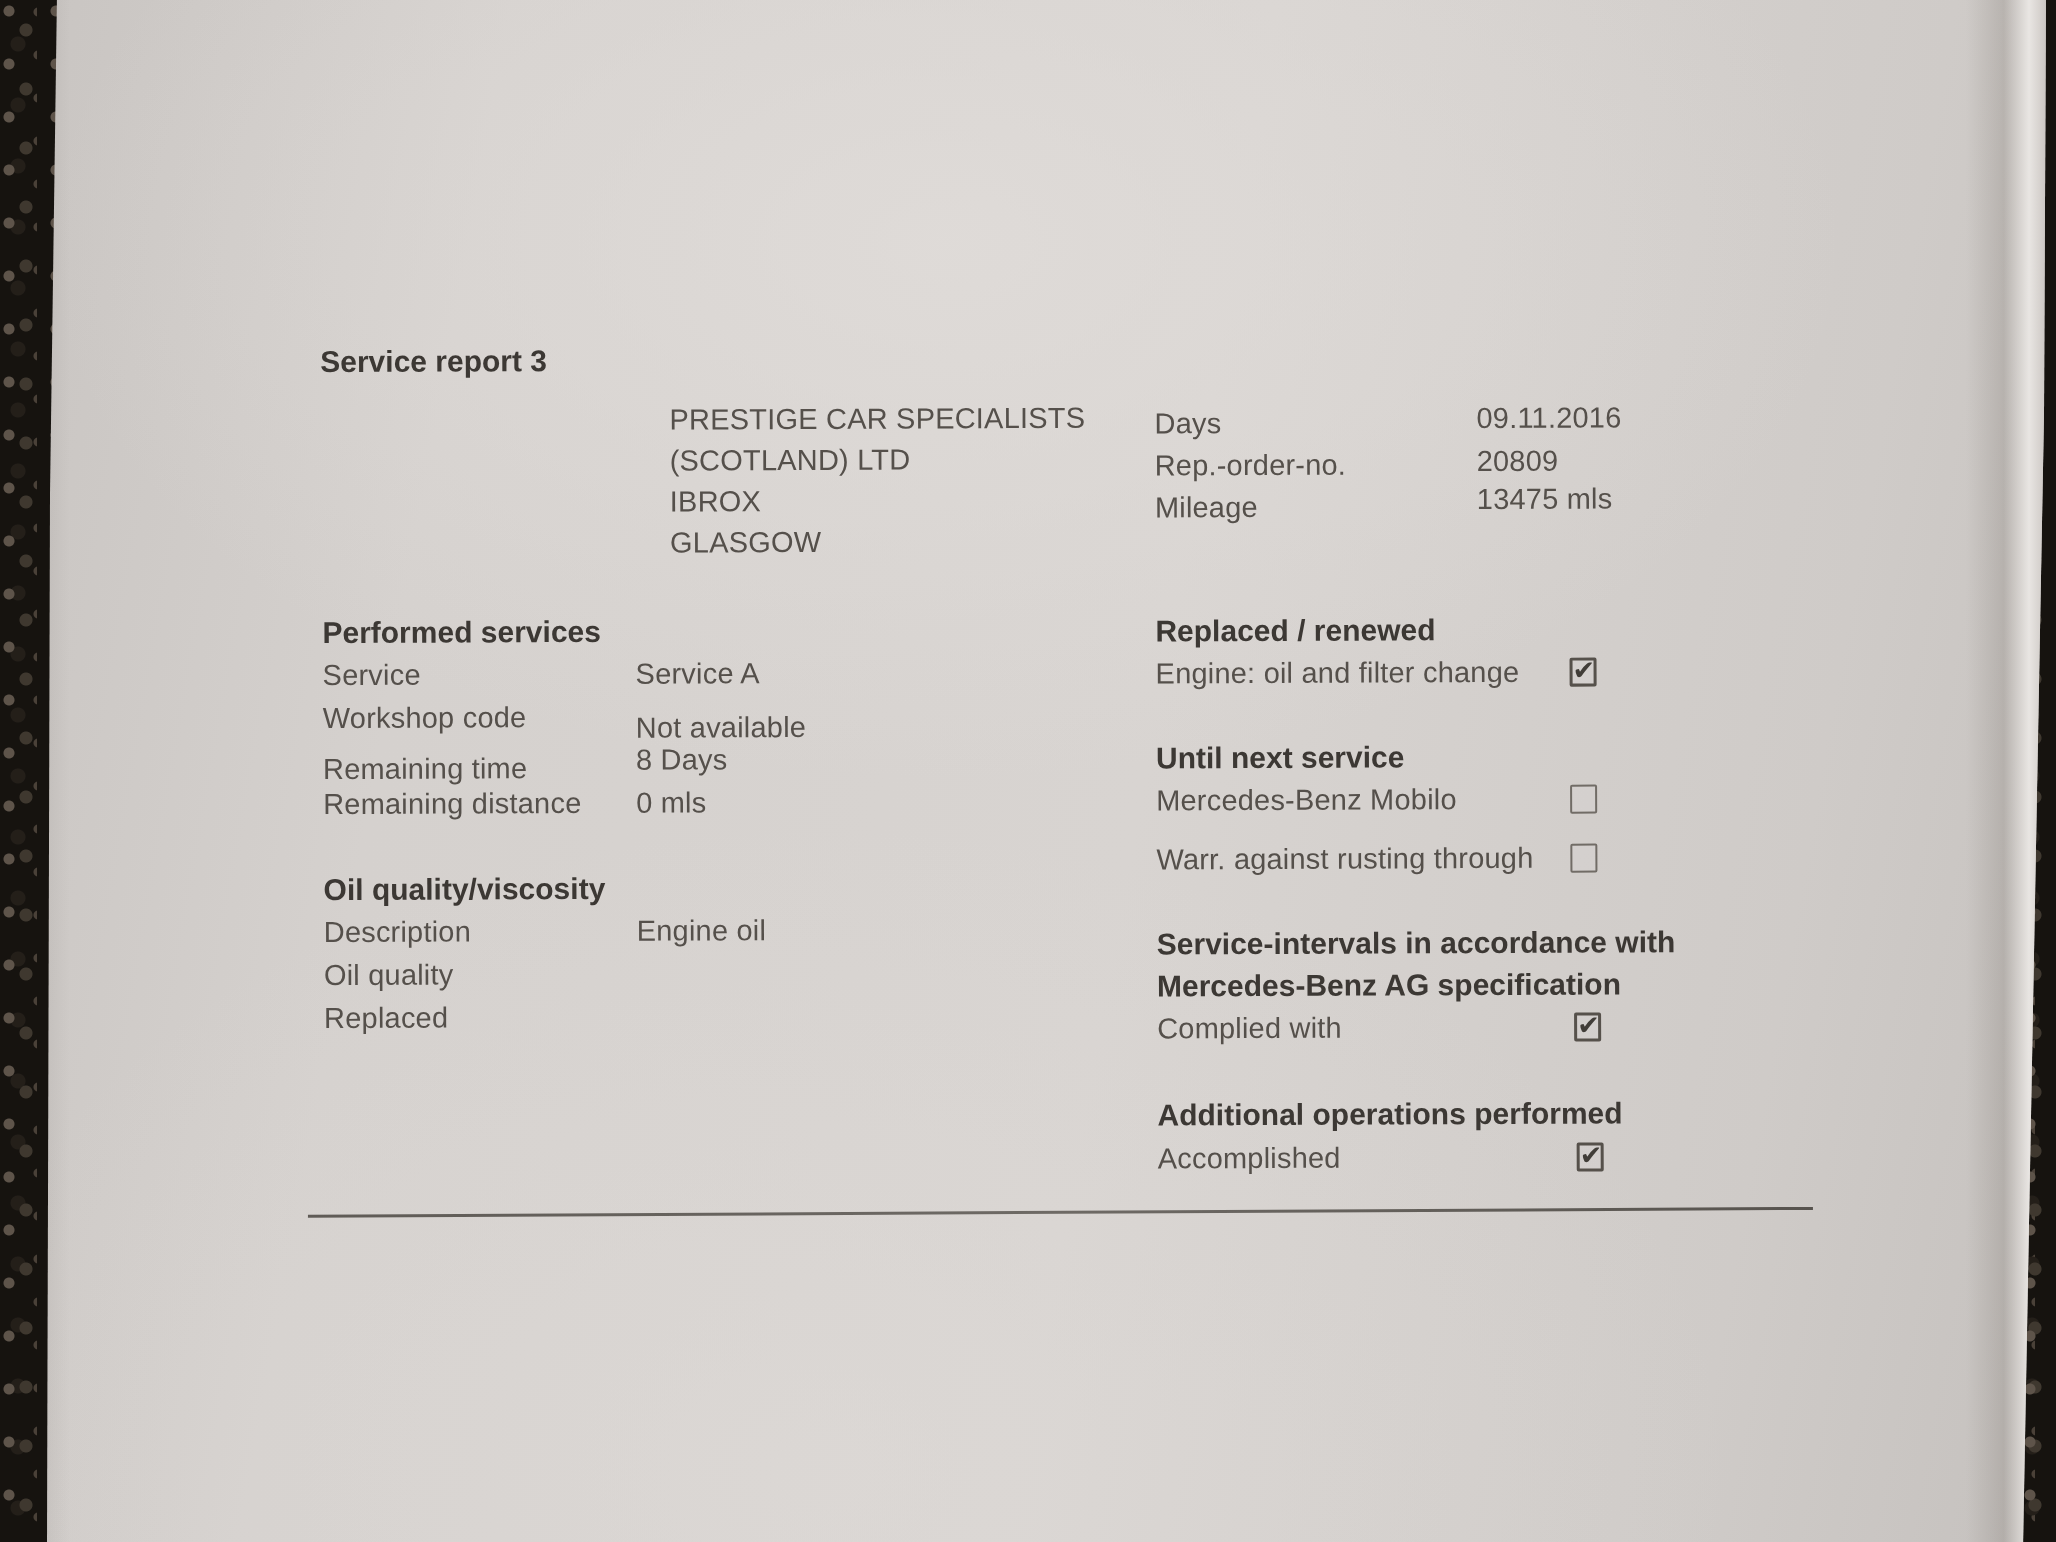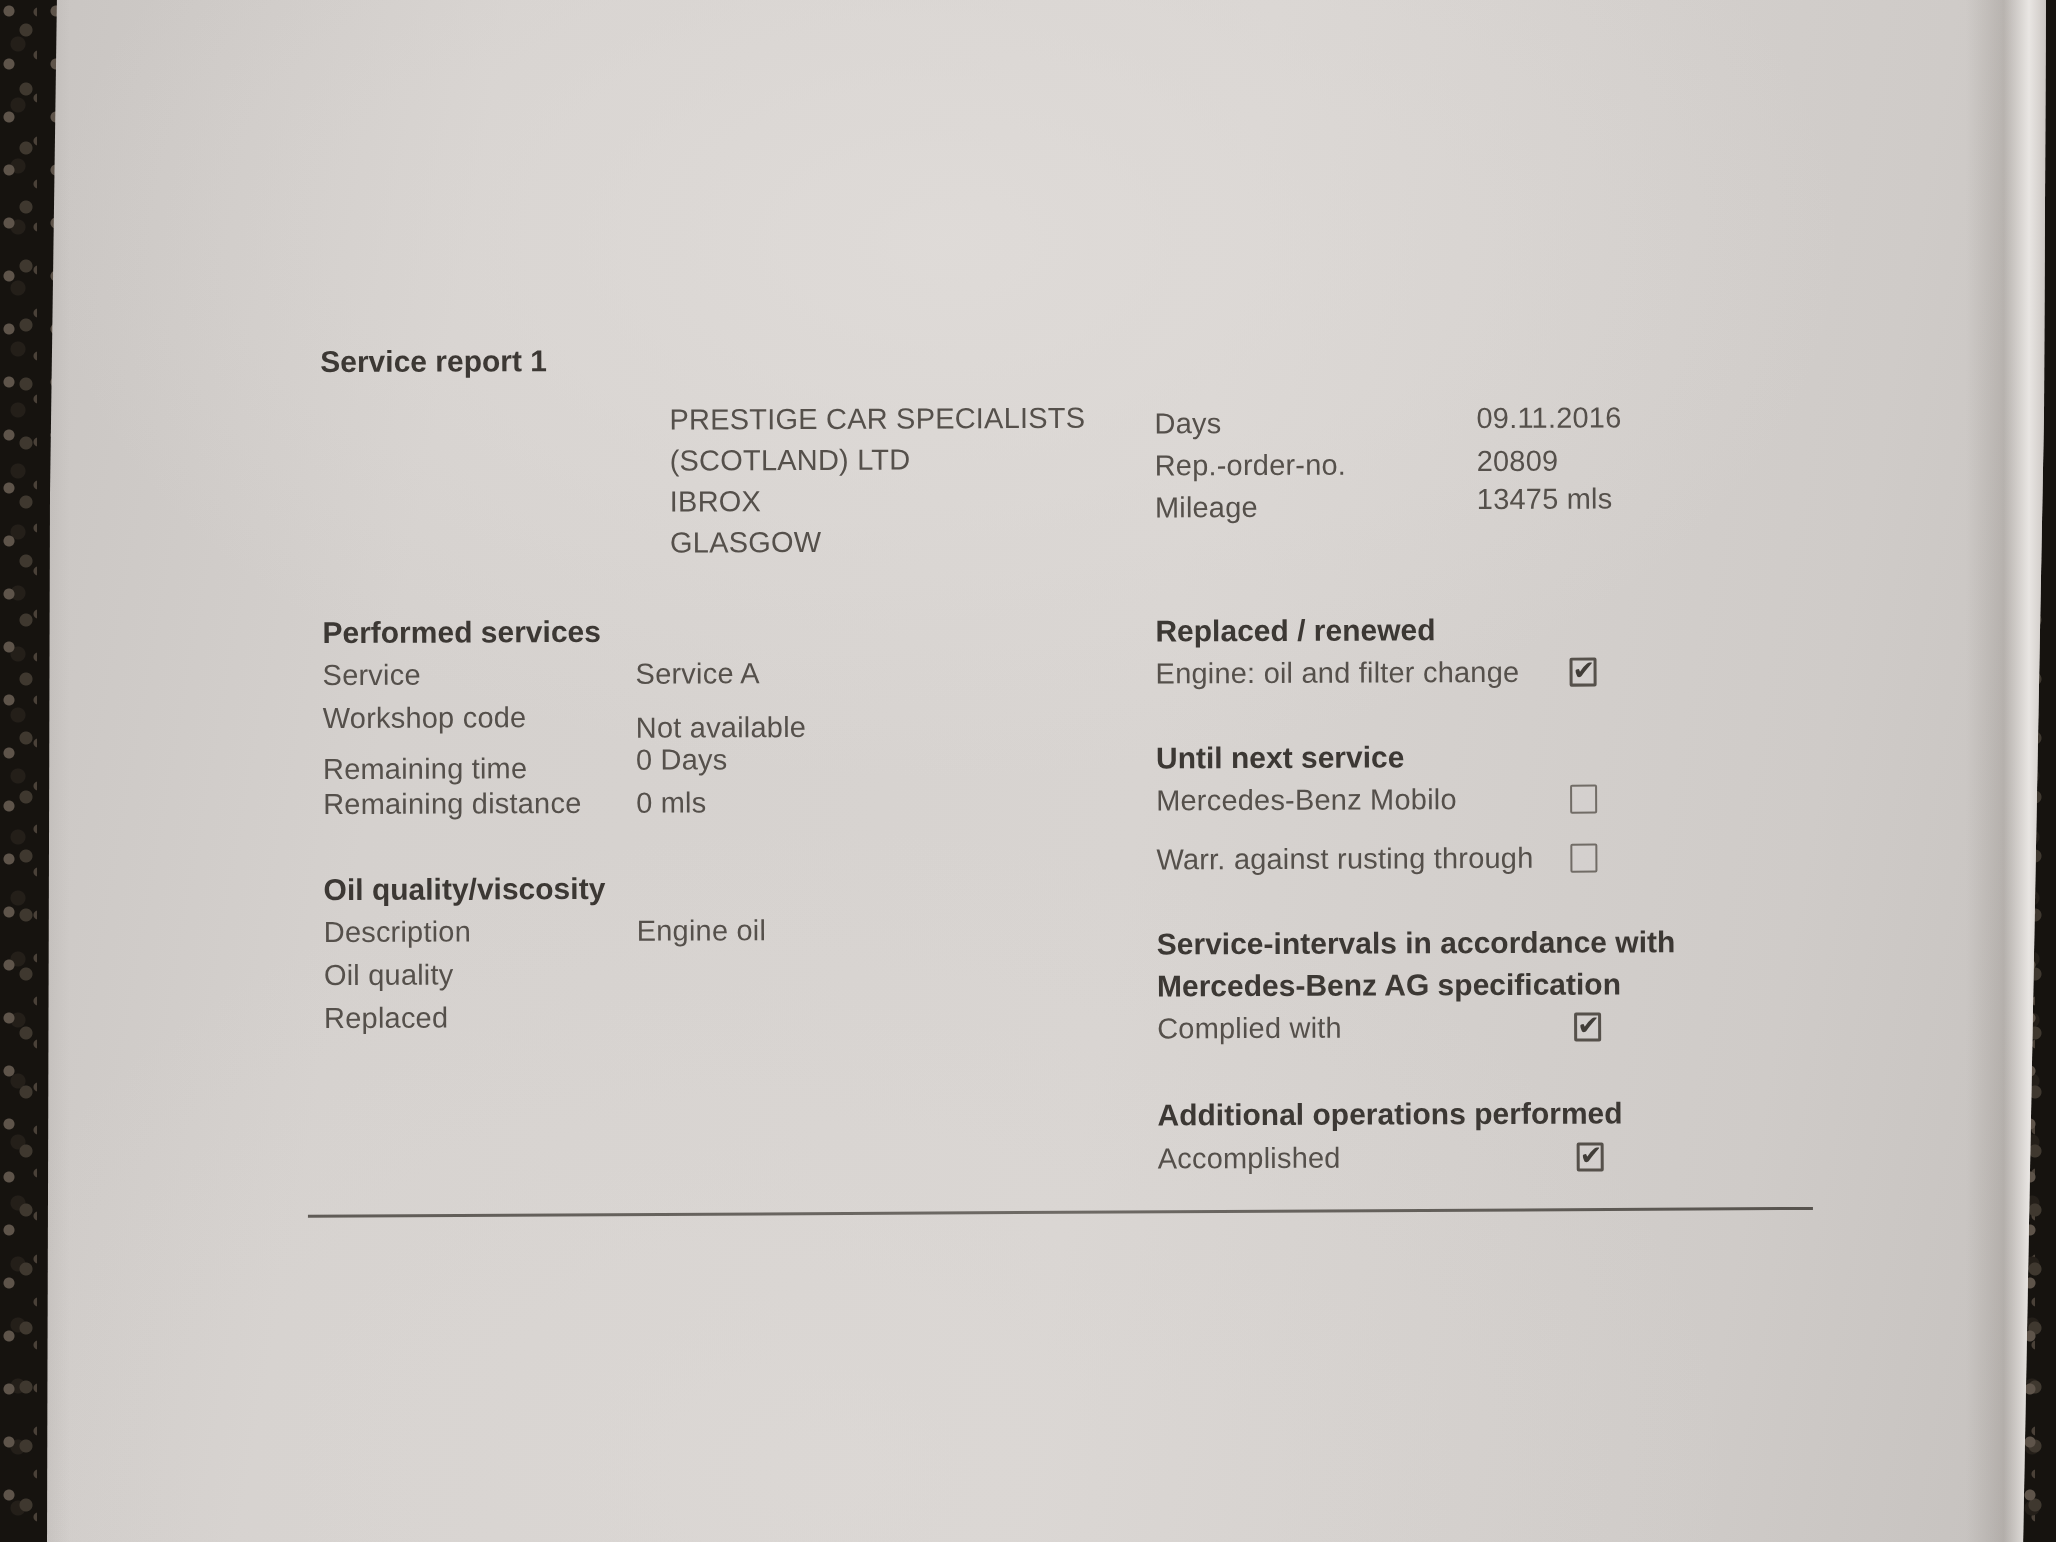--- a/index.html
+++ b/index.html
@@ -53,21 +53,21 @@
 
   .rule{position:absolute;height:3px;background:linear-gradient(to right,#5f5b56,#6e6a65 50%,#57534e);transform:rotate(-0.05deg);}
 </style>
 </head>
 <body>
 
 <div class="paper"></div>
 
 <div class="content">
 
-  <div class="t bold" style="left:322px;top:342px;">Service report 1</div>
+  <div class="t bold" style="left:322px;top:342px;">Service report 3</div>
 
   <div>
     <div class="t" style="left:671px;top:402px;">PRESTIGE CAR SPECIALISTS</div>
     <div class="t" style="left:671px;top:443px;">(SCOTLAND) LTD</div>
     <div class="t" style="left:671px;top:484px;">IBROX</div>
     <div class="t" style="left:671px;top:525px;">GLASGOW</div>
   </div>
 
   <div>
     <div class="t" style="left:1156px;top:408px;">Days</div>
@@ -78,21 +78,21 @@
     <div class="t" style="left:1478px;top:464px;margin-top:21px;">13475 mls</div>
   </div>
 
   <div>
     <div class="t bold" style="left:323px;top:613px;">Performed services</div>
     <div class="t" style="left:323px;top:656px;">Service</div>
     <div class="t" style="left:636px;top:656px;">Service A</div>
     <div class="t" style="left:323px;top:699px;">Workshop code</div>
     <div class="t" style="left:636px;top:710px;">Not available</div>
     <div class="t" style="left:323px;top:742px;margin-top:8px;">Remaining time</div>
-    <div class="t" style="left:636px;top:742px;">0 Days</div>
+    <div class="t" style="left:636px;top:742px;">8 Days</div>
     <div class="t" style="left:323px;top:785px;">Remaining distance</div>
     <div class="t" style="left:636px;top:785px;">0 mls</div>
   </div>
 
   <div>
     <div class="t bold" style="left:323px;top:870px;">Oil quality/viscosity</div>
     <div class="t" style="left:323px;top:913px;">Description</div>
     <div class="t" style="left:636px;top:913px;">Engine oil</div>
     <div class="t" style="left:323px;top:956px;">Oil quality</div>
     <div class="t" style="left:636px;top:956px;"></div>

